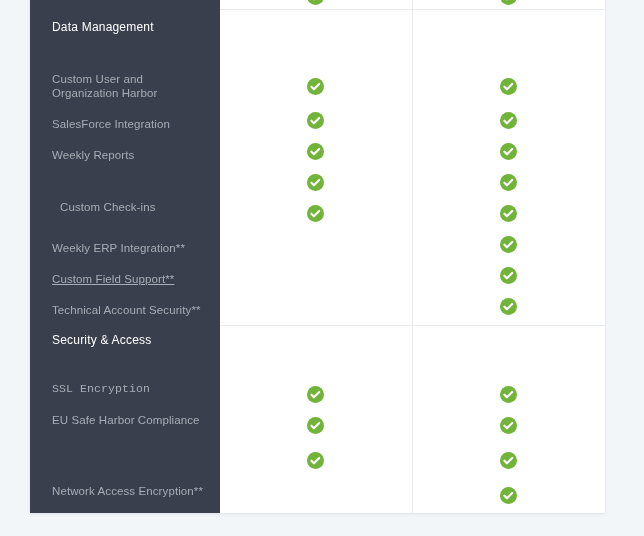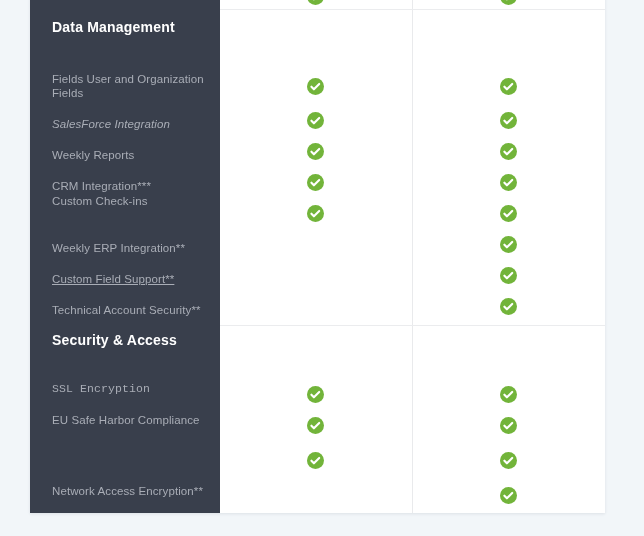--- a/index.html
+++ b/index.html
@@ -39,22 +39,22 @@
     height: 521px;
     background: #393f4c;
     z-index: 4;
   }
 
   .sec-head {
     position: absolute;
     left: 22px;
     width: 155px;
     color: #ffffff;
-    font-size: 14px;
-    font-weight: bold;
+    font-size: 12px;
+    font-weight: normal;
     line-height: 19px;
     letter-spacing: .2px;
   }
 
   .feat {
     position: absolute;
     left: 22px;
     width: 160px;
     color: #a9adb6;
     font-size: 11.5px;
@@ -222,25 +222,24 @@
   <div class="check c2" style="top: 487px; background: rgb(114, 180, 58);">
       <svg viewBox="0 0 17 17">
         <path d="M4.4 8.7 l2.5 2.6 l5.3 -5.4" fill="none" stroke="#ffffff" stroke-width="2.1" stroke-linecap="round" stroke-linejoin="round"></path>
       </svg>
     </div>
 
   <div id="sidebar" style="background: rgb(57, 63, 76);">
 
     <div class="sec-head" style="top: 26px; color: rgb(255, 255, 255);">Data Management</div>
 
-    <div class="feat" style="top: 80px; color: rgb(169, 173, 182);">Fields User and Organization Fields</div>
-    <div class="feat" style="top: 125px; color: rgb(169, 173, 182); font-style: italic;">SalesForce Integration</div>
+    <div class="feat" style="top: 80px; color: rgb(169, 173, 182);">Custom User and Organization Harbor</div>
+    <div class="feat" style="top: 125px; color: rgb(169, 173, 182);">SalesForce Integration</div>
     <div class="feat" style="top: 156px; color: rgb(169, 173, 182);">Weekly Reports</div>
-    <div class="feat" style="top: 187px; color: rgb(169, 173, 182);">CRM Integration***</div>
-    <div class="feat" style="top: 202px; color: rgb(169, 173, 182);">Custom Check-ins</div>
+    <div class="feat" style="top: 208px; color: rgb(169, 173, 182); margin-left: 8px;">Custom Check-ins</div>
     <div class="feat" style="top: 249px; color: rgb(169, 173, 182);">Weekly ERP Integration**</div>
     <div class="feat" style="top: 280px; color: rgb(169, 173, 182); text-decoration: underline;">Custom Field Support**</div>
     <div class="feat" style="top: 311px; color: rgb(169, 173, 182);">Technical Account Security**</div>
 
     <div class="sec-head" style="top: 339px; color: rgb(255, 255, 255);">Security &amp; Access</div>
 
     <div class="feat" style="top: 390px; color: rgb(169, 173, 182); font-family: Liberation Mono, monospace;">SSL Encryption</div>
     <div class="feat" style="top: 414px; color: rgb(169, 173, 182); margin-top: 7px;">EU Safe Harbor Compliance</div>
     <div class="feat" style="top: 492px; color: rgb(169, 173, 182);">Network Access Encryption**</div>
   </div>

